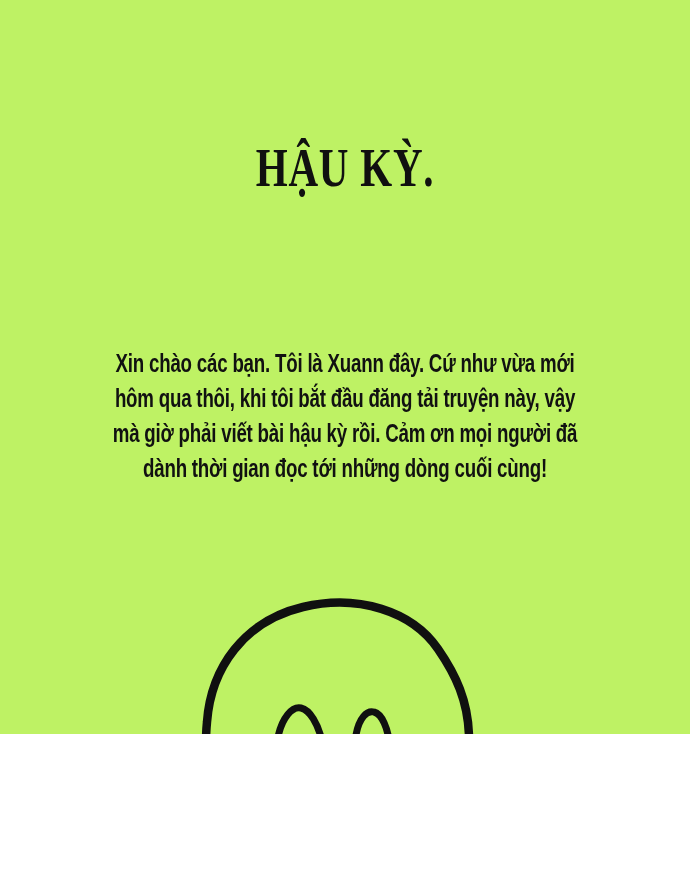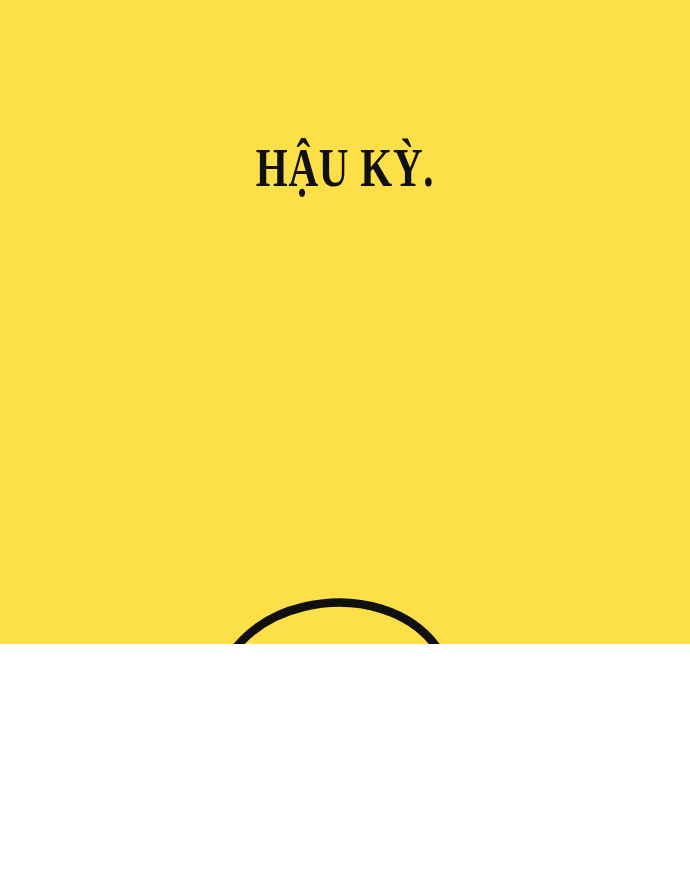--- a/index.html
+++ b/index.html
@@ -5,22 +5,22 @@
   * { margin: 0; padding: 0; box-sizing: border-box; }
   html, body { width: 690px; height: 872px; }
   body {
     background: #ffffff;
     overflow: hidden;
     font-family: "Liberation Sans", sans-serif;
   }
   .canvas {
     position: relative;
     width: 690px;
-    height: 644px;
-    background: #fde047;
+    height: 734px;
+    background: #bef264;
     overflow: hidden;
   }
   .page-title {
     position: absolute;
     top: 138px;
     left: 0;
     width: 690px;
     text-align: center;
     font-family: "Liberation Serif", serif;
     font-weight: bold;
@@ -64,20 +64,26 @@
     vector-effect: none;
   }
 </style>
 </head>
 <body>
 
 <div class="canvas">
 
   <div class="page-title">HẬU KỲ.</div>
 
+  <div class="afterword">
+    <div class="line">Xin chào các bạn. Tôi là Xuann đây. Cứ như vừa mới</div>
+    <div class="line">hôm qua thôi, khi tôi bắt đầu đăng tải truyện này, vậy</div>
+    <div class="line">mà giờ phải viết bài hậu kỳ rồi. Cảm ơn mọi người đã</div>
+    <div class="line">dành thời gian đọc tới những dòng cuối cùng!</div>
+  </div>
 
   <svg class="character-svg" viewBox="0 0 690 872" aria-hidden="true">
     <g fill="none" stroke="#101010" stroke-linecap="round" stroke-linejoin="round">
 
       <path stroke-width="8.5" d="M 228 818
                C 212 796 203 762 207 722
                C 211 668 244 621 303 607
                C 358 594 412 611 438 649
                C 456 675 468 701 469 736
                C 470 784 452 822 422 847

